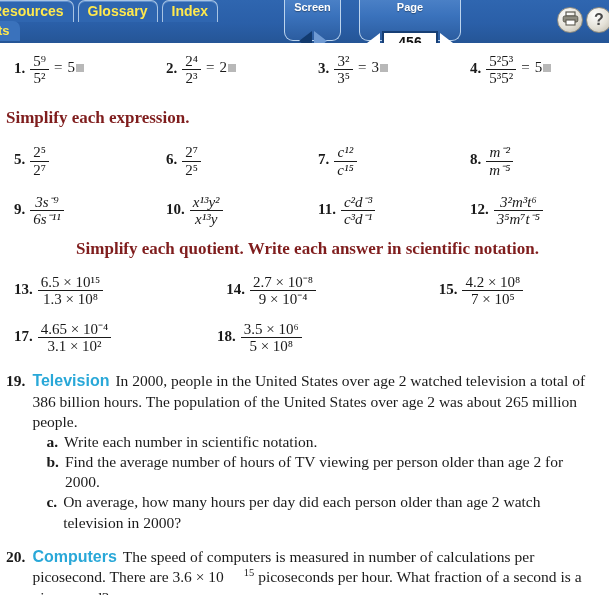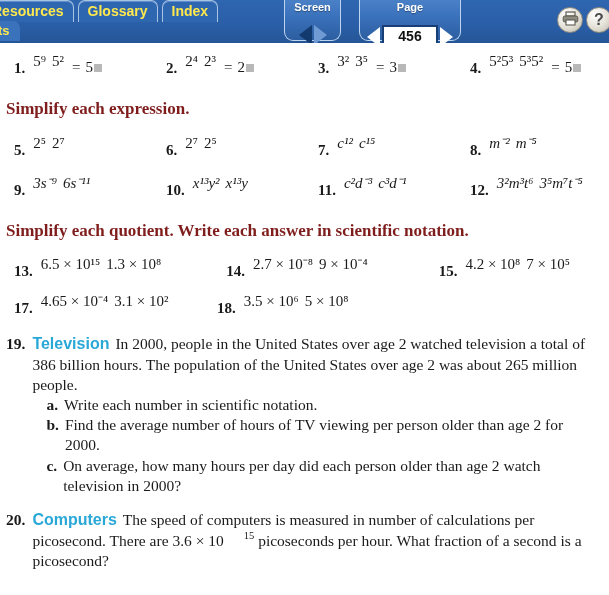--- a/index.html
+++ b/index.html
@@ -95,21 +95,21 @@
   #page-group {
     left: 359px;
     width: 102px;
     height: 41px;
   }
   .arrow-row {
     display: flex;
     align-items: center;
     justify-content: center;
     gap: 2px;
-    margin-top: 11px;
+    margin-top: 17px;
   }
   .tri {
     width: 0;
     height: 0;
     border-top: 10px solid transparent;
     border-bottom: 10px solid transparent;
   }
   .tri-left-dark {
     border-right: 13px solid #123a6e;
   }
@@ -197,21 +197,21 @@
     font-weight: bold;
     font-size: 15px;
     white-space: nowrap;
     padding-right: 5px;
     padding-top: 7px;
   }
 
   
   .frac {
     display: inline-flex;
-    flex-direction: row;
+    flex-direction: column;
     align-items: center;
     vertical-align: middle;
     font-size: 15px;
     line-height: 1.08;
   }
   .frac .top {
     padding: 0 3px;
     white-space: nowrap;
   }
   .frac .bar {
@@ -476,21 +476,21 @@
       <span class="num">12.</span>
       <span class="frac var">
         <span class="top">3²m³t⁶</span>
         <span class="bar"></span>
         <span class="bot">3⁵m⁷t⁻⁵</span>
       </span>
     </div>
 
   </div>
 
-  <div class="section-head" style="margin-top:22px;">Simplify each quotient. Write each answer in scientific notation.</div>
+  <div class="section-head" style="margin-top:12px;text-align:center;">Simplify each quotient. Write each answer in scientific notation.</div>
 
   <div class="row row-3" style="margin-top:15px;gap:28px;">
 
     <div class="item">
       <span class="num">13.</span>
       <span class="frac">
         <span class="top">6.5 × 10¹⁵</span>
         <span class="bar"></span>
         <span class="bot">1.3 × 10⁸</span>
       </span>

